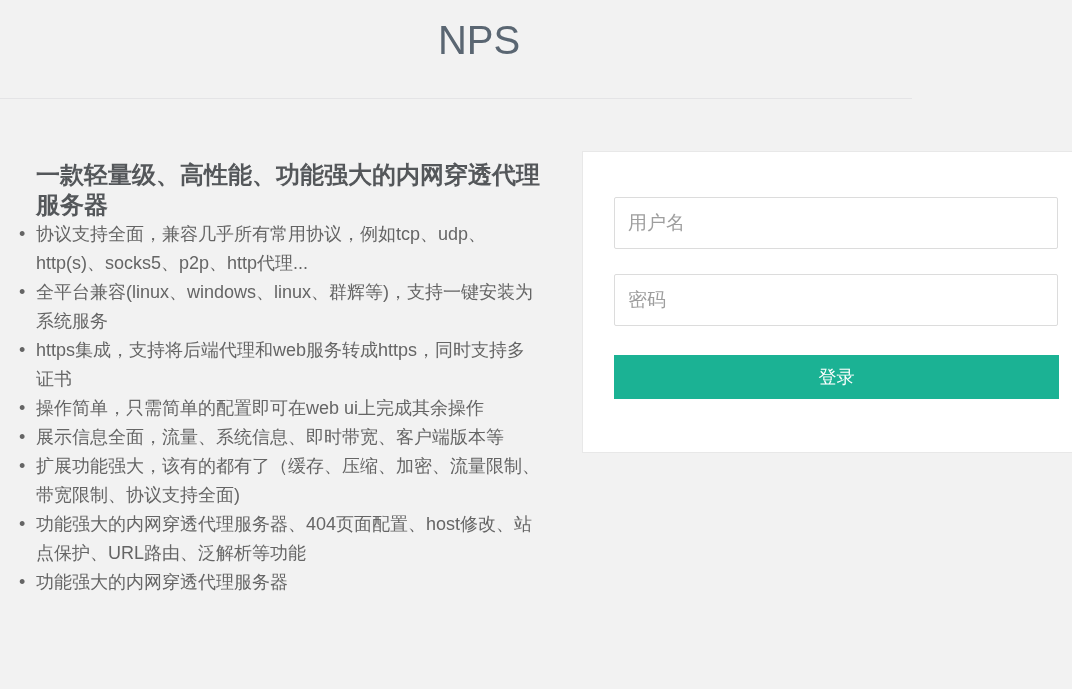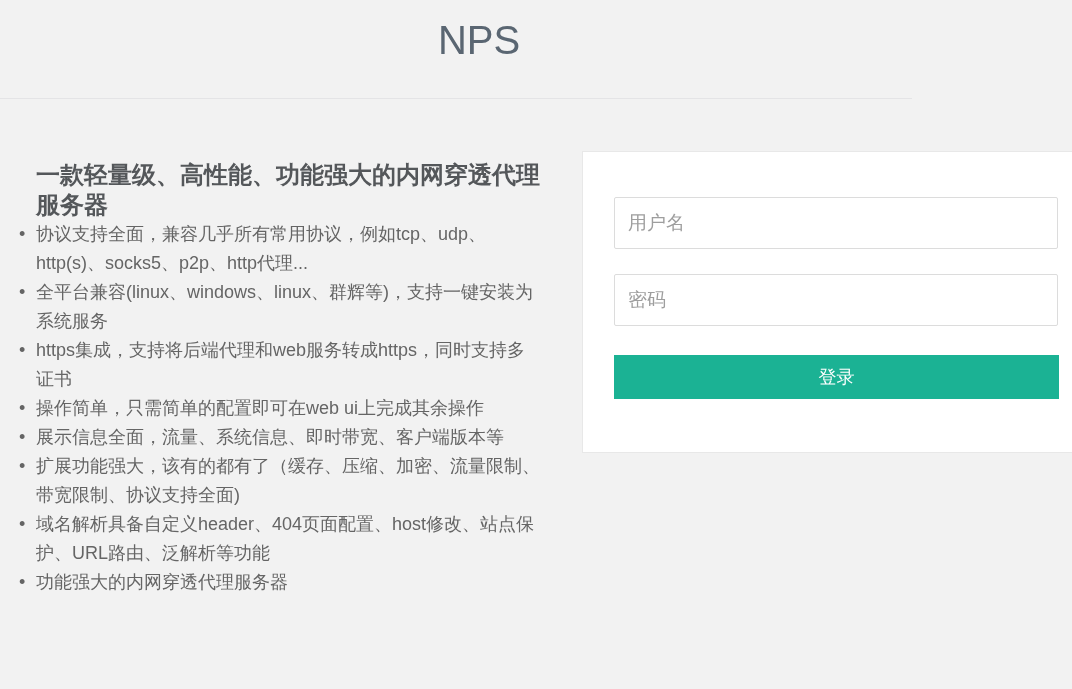--- a/index.html
+++ b/index.html
@@ -108,21 +108,21 @@
 
 <div class="intro">
   <div class="intro-heading">一款轻量级、高性能、功能强大的内网穿透代理服务器</div>
   <ul class="feature-list">
     <li>协议支持全面，兼容几乎所有常用协议，例如tcp、udp、http(s)、socks5、p2p、http代理...</li>
     <li>全平台兼容(linux、windows、linux、群辉等)，支持一键安装为系统服务</li>
     <li>https集成，支持将后端代理和web服务转成https，同时支持多证书</li>
     <li>操作简单，只需简单的配置即可在web ui上完成其余操作</li>
     <li>展示信息全面，流量、系统信息、即时带宽、客户端版本等</li>
     <li>扩展功能强大，该有的都有了（缓存、压缩、加密、流量限制、带宽限制、协议支持全面)</li>
-    <li>域名解析具备自定义header、404页面配置、host修改、站点保护、URL路由、泛解析等功能</li>
+    <li>功能强大的内网穿透代理服务器、404页面配置、host修改、站点保护、URL路由、泛解析等功能</li>
     <li>功能强大的内网穿透代理服务器</li>
   </ul>
 </div>
 
 <div class="login-card">
   <input class="input-username" type="text" placeholder="用户名" style="">
   <input class="input-password" type="password" placeholder="密码" style="">
   <button class="login-button">登录</button>
 </div>
 

